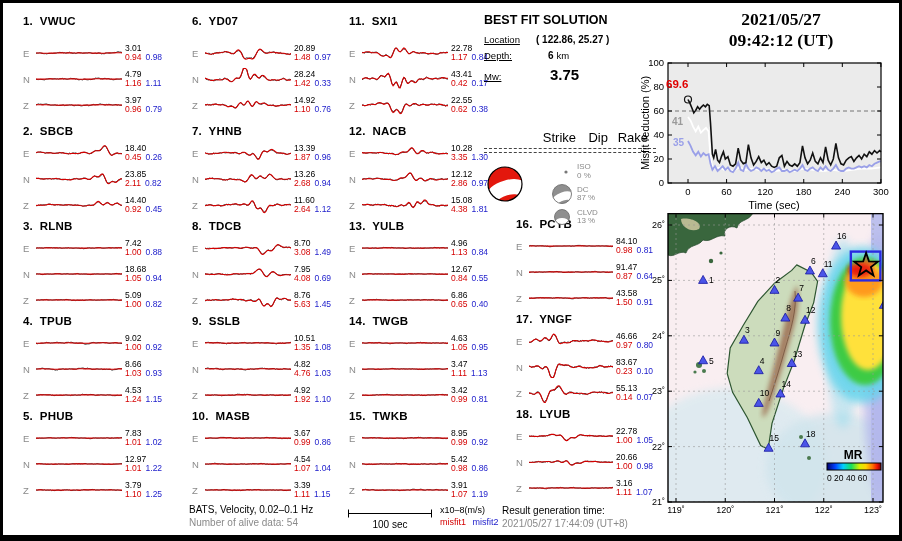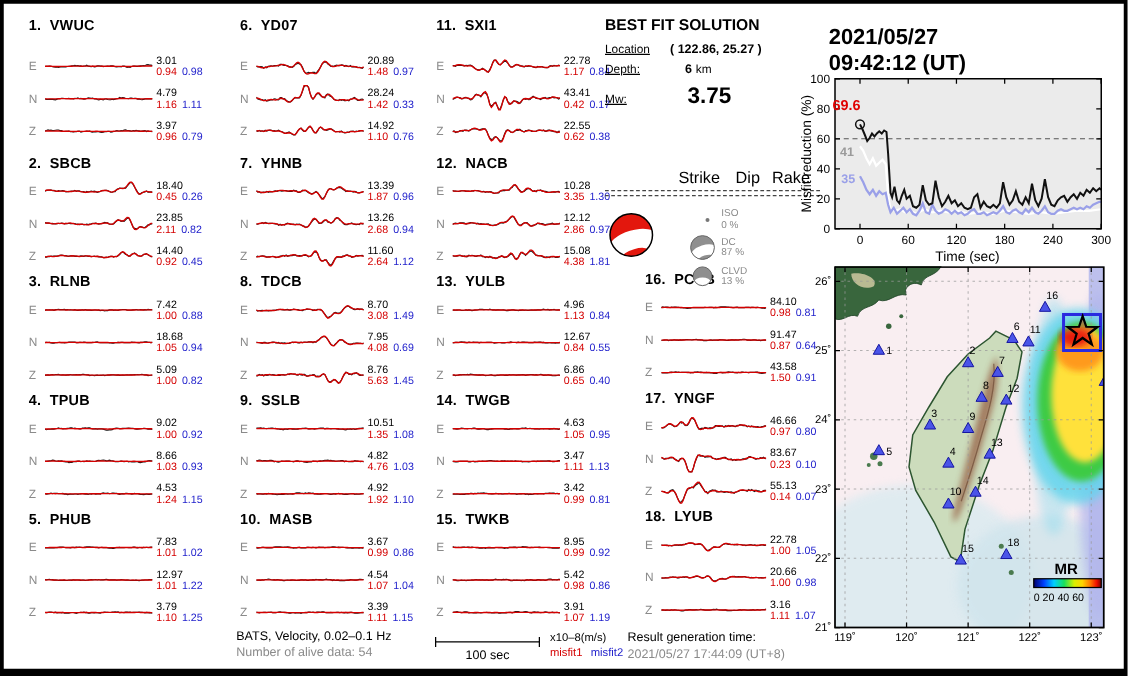--- a/index.html
+++ b/index.html
@@ -22,31 +22,31 @@
   .m1{color:#d40000;} .m2{color:#2222cc;margin-left:4px;}
   .spacer4{height:203px;}
   
   .bfs{position:absolute;left:481px;top:10px;width:172px;font-size:9.5px;}
   .bfs-title{font-size:12.5px;font-weight:bold;margin-bottom:7px;}
   .bfs-row{display:flex;align-items:baseline;margin-bottom:5px;}
   .bfs-label{width:52px;flex:none;text-decoration:underline;}
   .loc-val{font-weight:bold;font-size:10px;}
   .depth-val{font-weight:bold;font-size:10px;margin-left:12px;}
   .depth-unit{margin-left:3px;}
-  .mw-val{font-weight:bold;font-size:18px;margin-left:14px;}
+  .mw-val{font-weight:bold;font-size:15px;margin-left:14px;}
   .sdr{display:grid;grid-template-columns:50px 42px 32px 40px;font-size:13px;row-gap:4px;margin-top:47px;}
   .sdr .r{text-align:right;}
   .dash{border-top:1px dashed #444;height:0;margin:3px 0;}
   .decomp{display:flex;margin-top:10px;}
   .decomp-right{margin-left:26px;}
   .ditem{display:flex;align-items:center;margin-bottom:3px;}
   .dtext{color:#8a8a8a;font-size:8px;line-height:8.5px;margin-left:5px;}
   
-  .rtitle{position:absolute;left:660px;top:16px;width:236px;text-align:left;
-    font-weight:bold;font-size:17.5px;line-height:21px;}
+  .rtitle{position:absolute;left:660px;top:6px;width:236px;text-align:center;
+    font-weight:bold;font-size:17.5px;line-height:21px;font-family:Liberation Serif, serif;}
   #misfit-svg{position:absolute;left:636px;top:36px;}
   #map-svg{position:absolute;left:648px;top:210px;}
   
   .foot-left{position:absolute;left:186px;top:501px;font-size:10px;line-height:12.5px;}
   .foot-gray{color:#8a8a8a;}
   .scalebar{position:absolute;left:345px;top:506px;}
   .scalelabel{position:absolute;left:345px;top:516px;width:84px;text-align:center;font-size:10px;}
   .foot-units{position:absolute;left:437px;top:502px;font-size:9px;line-height:11.5px;}
   .foot-result{position:absolute;left:499px;top:502px;font-size:10px;line-height:12.5px;}
   text{font-family:"Liberation Sans","DejaVu Sans",sans-serif;}

